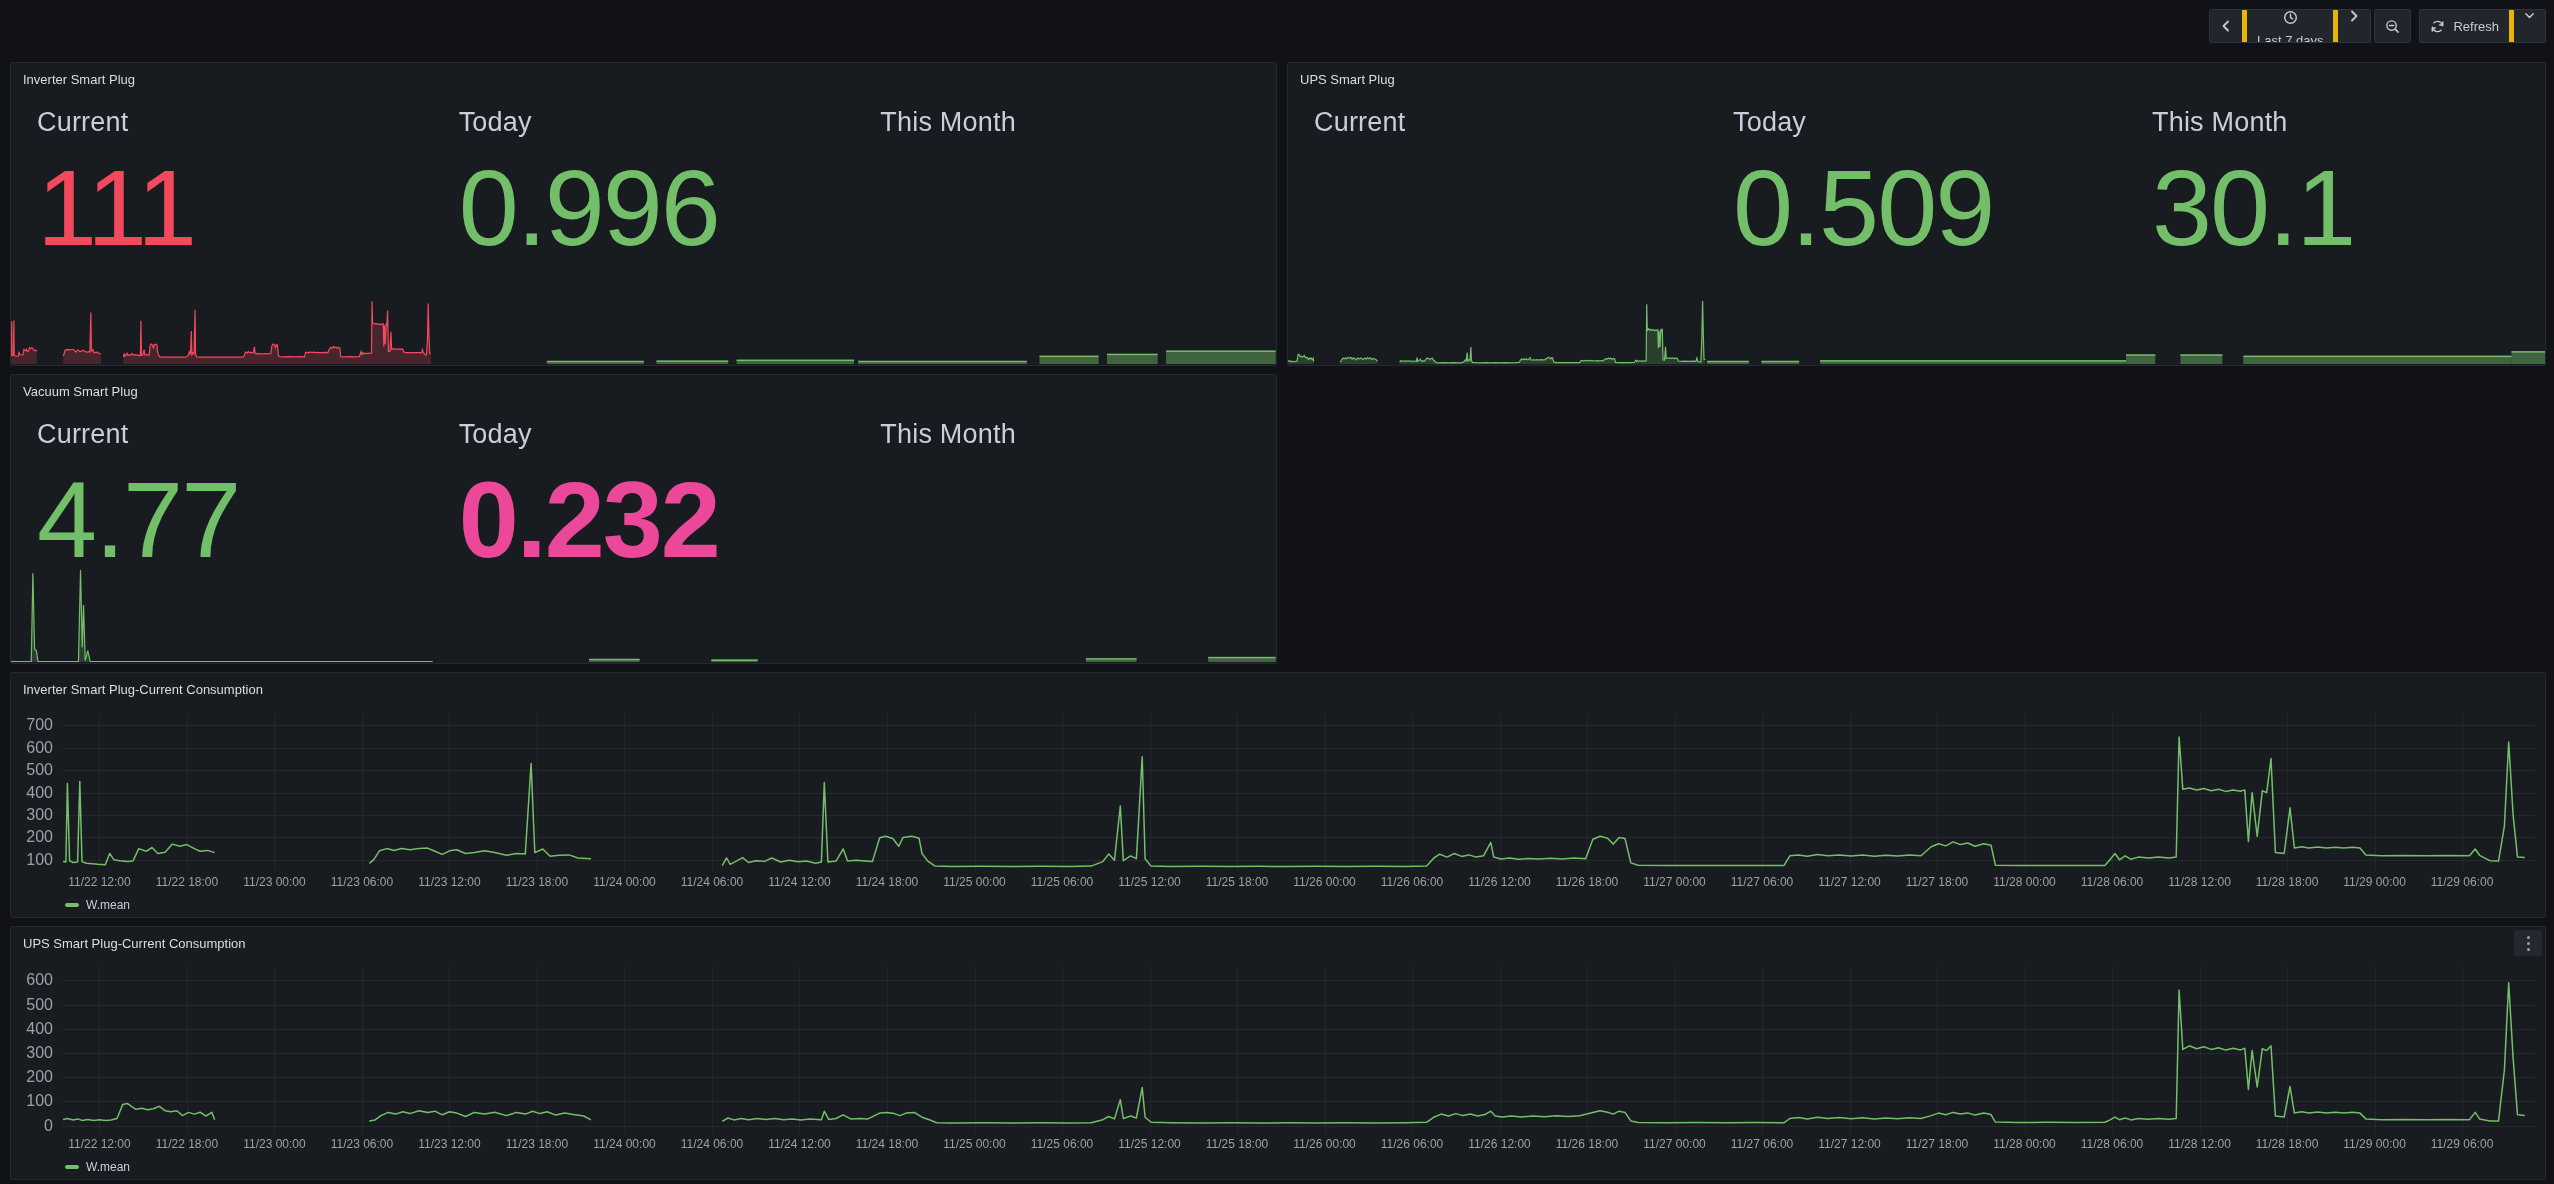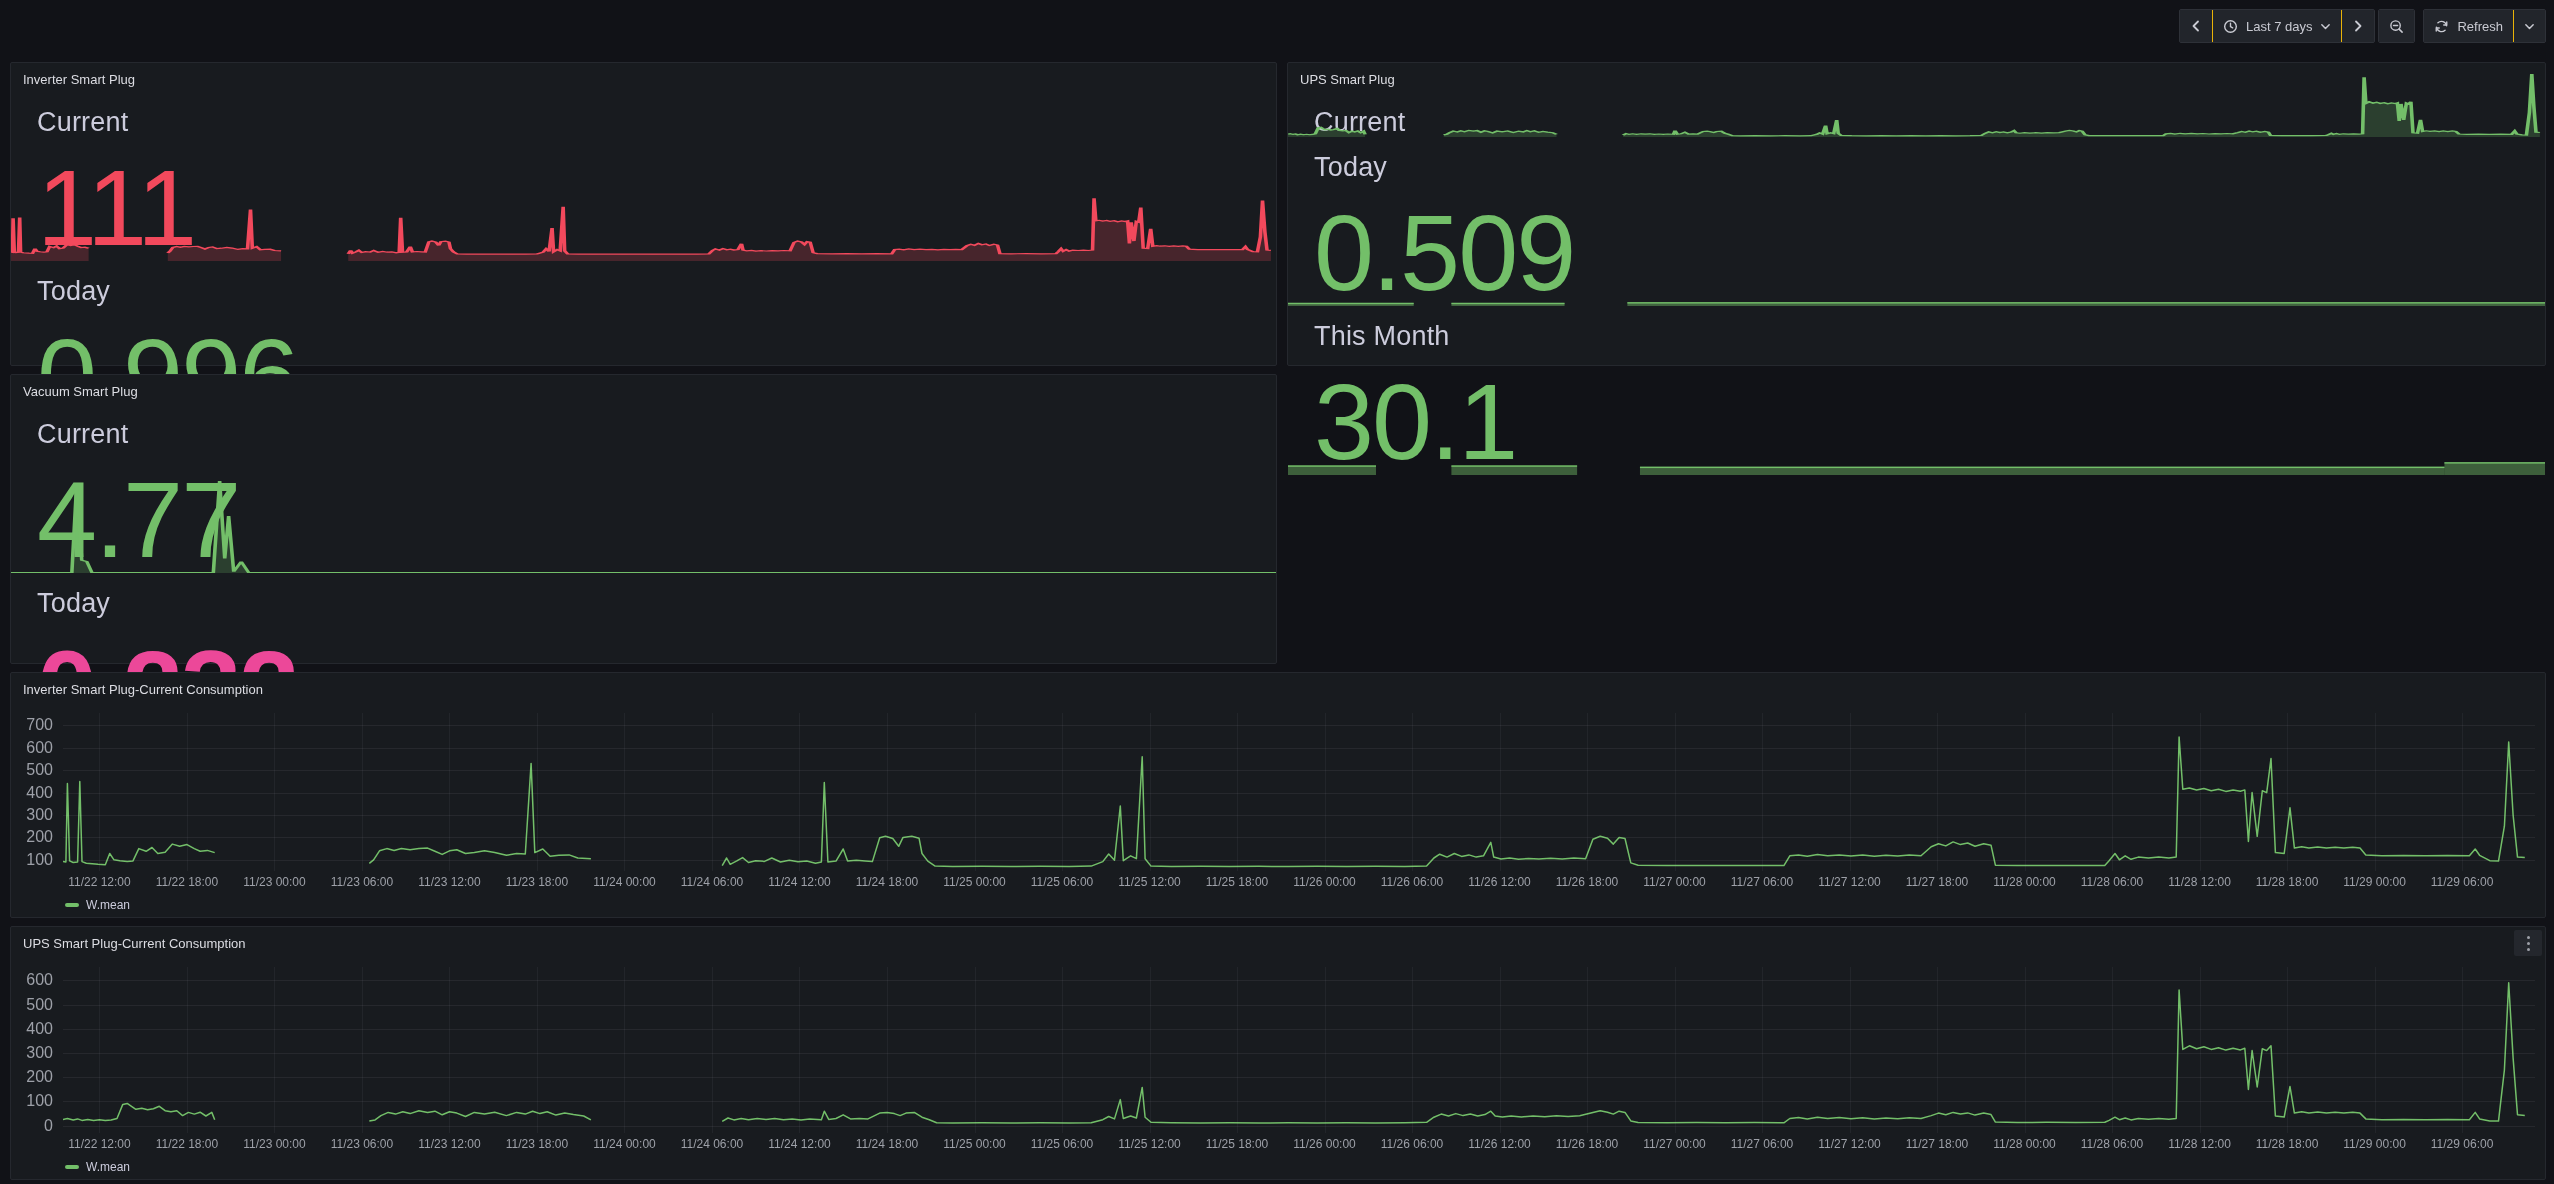--- a/index.html
+++ b/index.html
@@ -3,25 +3,25 @@
 <meta charset="utf-8">
 <style>
   html,body{margin:0;padding:0;background:#111217;width:2554px;height:1184px;overflow:hidden;
     font-family:"Liberation Sans","DejaVu Sans",sans-serif;position:relative;}
   .panel{position:absolute;background:#181b1f;border:1px solid #25282e;border-radius:2px;box-sizing:border-box;}
   .panel-title{height:30px;line-height:30px;padding:2px 12px 0 12px;font-size:13px;color:#dcdde3;flex:none;white-space:nowrap;}
   
   .toolbar{position:absolute;top:10px;right:8px;display:flex;align-items:center;height:32px;}
   .btn-group{display:flex;align-items:stretch;height:32px;border-radius:2px;overflow:hidden;border:1px solid #2e3138;background:#22252b;}
   .tbtn{display:flex;align-items:center;gap:8px;padding:0 10px;color:#c9cad2;font-size:13px;background:#22252b;cursor:pointer;border:none;}
-  .tbtn+.tbtn{border-left:1px solid #eab308;}
+  .tbtn+.tbtn{border-left:5px solid #eab308;flex-direction:column;}
   .tbtn svg{display:block;}
   .gap8{width:8px;} .gap3{width:3px;}
   
-  .stat-row{display:flex;position:absolute;left:0;right:0;top:30px;bottom:0;flex-direction:column;}
+  .stat-row{display:flex;position:absolute;left:0;right:0;top:30px;bottom:0;}
   .stat-cell{flex:1;position:relative;padding:14px 0 0 26px;box-sizing:border-box;}
   .stat-label{font-size:27px;color:#ccccdc;letter-spacing:.2px;}
   .stat-value{font-size:108px;font-weight:500;line-height:1;margin-top:16px;letter-spacing:-2px;}
   .spark{position:absolute;left:0;right:0;bottom:1px;display:block;width:100%;}
   
   .chart-panel{display:flex;flex-direction:column;}
   .chart-main{flex:1;position:relative;margin:6px 10px 0 8px;}
   .y-labels{position:absolute;left:0;top:0;bottom:0;width:38px;}
   .y-label{position:absolute;right:4px;font-size:16px;color:#9da0a8;text-align:right;transform:translateY(-50%);}
   .plot-area{position:absolute;left:44px;right:0;top:2px;bottom:0;}

